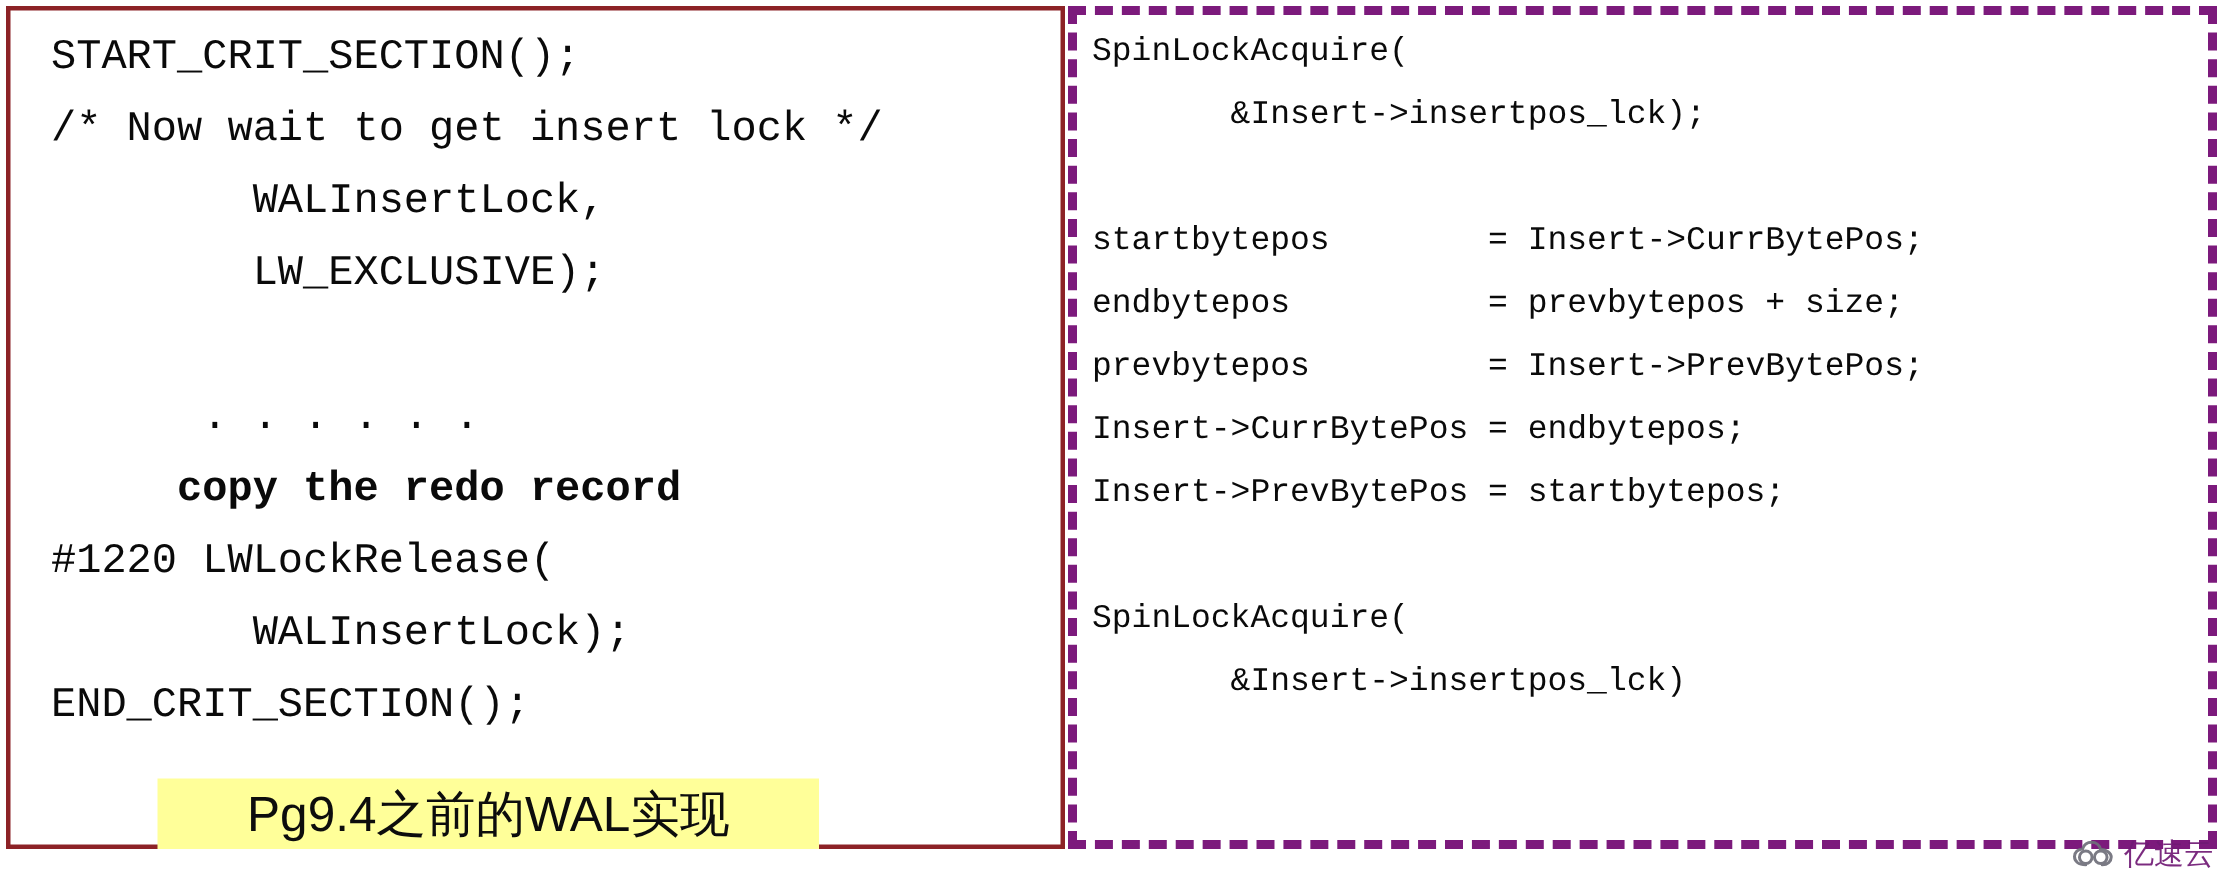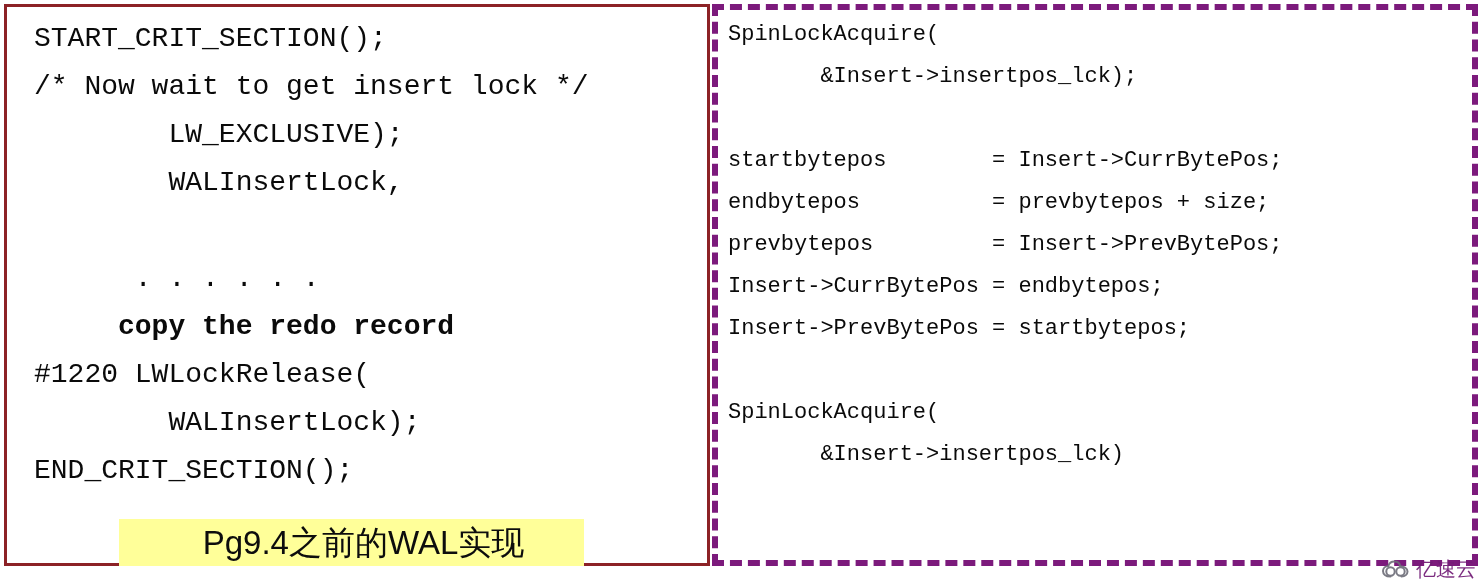--- a/index.html
+++ b/index.html
@@ -72,25 +72,24 @@
     position: absolute;
     background: #ffff99;
     color: #0d0d0d;
     font-family: "Liberation Sans", "DejaVu Sans", sans-serif;
     font-size: 33px;
     line-height: 47px;
     text-align: center;
     white-space: nowrap;
   }
   .caption-left {
-    left: 112px;
+    left: 98px;
     top: 512px;
     width: 441px;
     height: 47px;
-    padding-left: 24px;
   }
 
   
   .watermark {
     position: absolute;
     right: 8px;
     bottom: 4px;
     display: flex;
     align-items: center;
     gap: 5px;
@@ -106,22 +105,22 @@
 </style>
 </head>
 <body>
 
 <div id="slide">
 
   <div class="panel-left" style="border-color: rgb(140, 34, 38);">
     <div class="code-block">
         <div class="code-line">START_CRIT_SECTION();</div>
         <div class="code-line">/* Now wait to get insert lock */</div>
+        <div class="code-line">        WALInsertLock,</div>
         <div class="code-line">        LW_EXCLUSIVE);</div>
-        <div class="code-line">        WALInsertLock,</div>
         <div class="code-line blank"> </div>
         <div class="code-line">      . . . . . .</div>
         <div class="code-line bold">     copy the redo record</div>
         <div class="code-line">#1220 LWLockRelease(</div>
         <div class="code-line">        WALInsertLock);</div>
         <div class="code-line">END_CRIT_SECTION();</div>
       </div>
     <div class="caption caption-left" style="background: rgb(255, 255, 153);">Pg9.4之前的WAL实现</div>
   </div>
 

